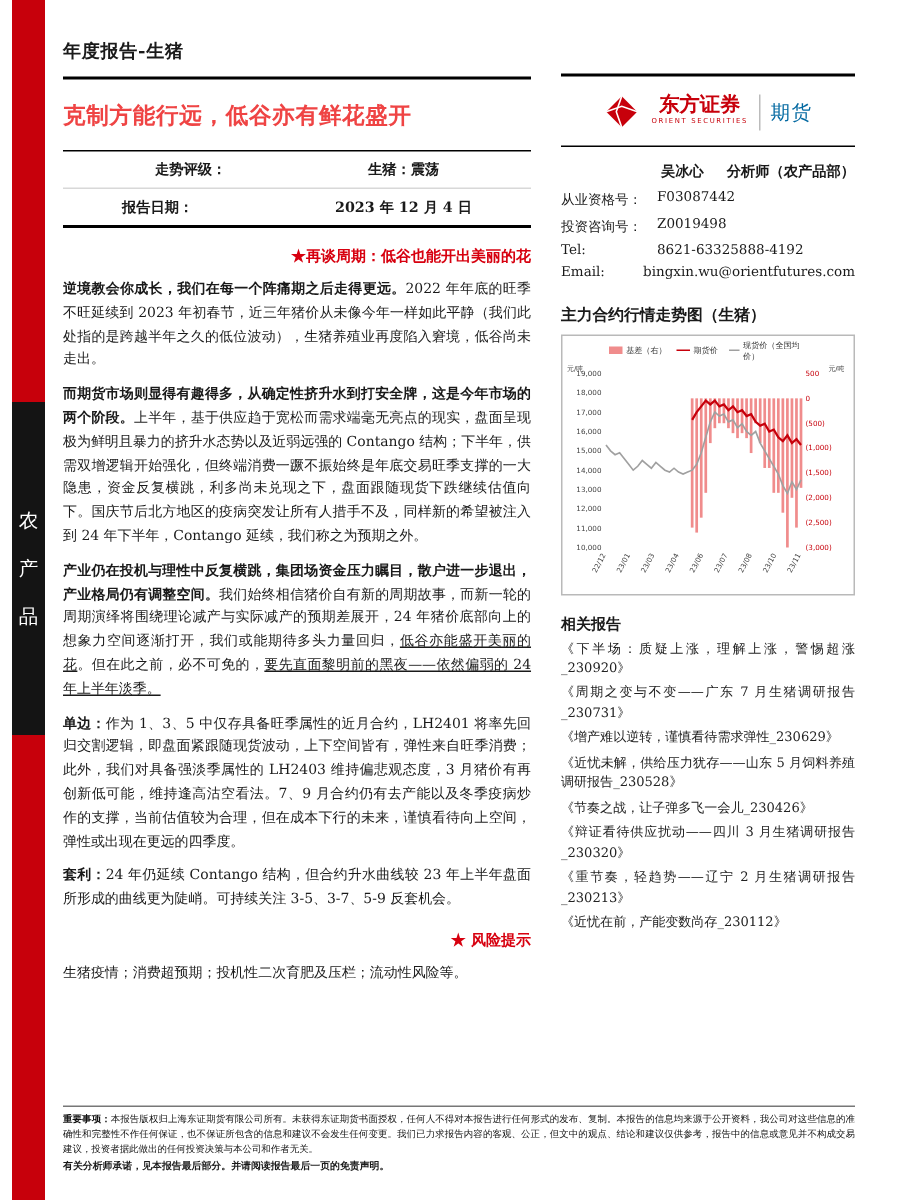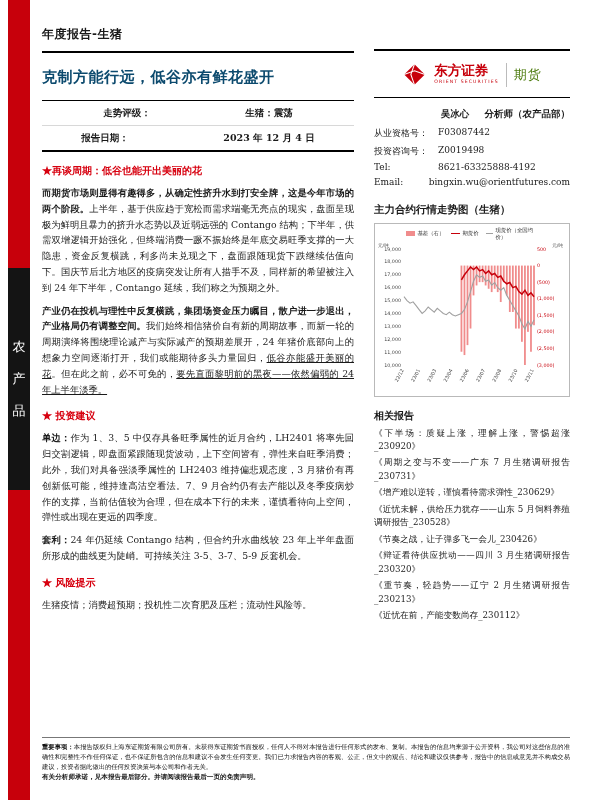--- a/index.html
+++ b/index.html
@@ -13,36 +13,36 @@
   
   .content{position:absolute;left:42px;top:0;width:528px;}
   .cols{display:flex;}
   .col-l{width:312px;}
   .col-r{width:196px;margin-left:20px;}
   .kicker{font-weight:bold;font-size:12px;padding-top:26px;padding-bottom:8px;letter-spacing:.5px;}
   .spacer-r{height:49px;}
   .rule2{border-top:2px solid #000;}
   .rule1{border-top:1px solid #000;}
   .hair{border-top:1px solid #d8d8d8;}
-  .title{font-size:15px;font-weight:bold;color:#0c4a6e;margin:15px 0 13px;letter-spacing:.5px;}
+  .title{font-size:15px;font-weight:bold;color:#ef4444;margin:15px 0 13px;letter-spacing:.5px;}
   .meta{font-size:9.5px;}
   .meta-row{display:flex;padding:5.5px 0;justify-content:center;}
   .meta-row .lab{width:86px;font-weight:bold;}
   .meta-row .val{font-weight:bold;margin-left:56px;}
-  .sec-h{color:#d7000f;font-weight:bold;font-size:10px;margin:12px 0 4px;}
+  .sec-h{color:#d7000f;font-weight:bold;font-size:10px;margin:12px 0 4px;text-align:right;}
   .body-p{font-size:9.3px;line-height:1.7;text-align:justify;margin:7px 0;}
   .body-p .b{font-weight:bold;}
   .body-p .u{text-decoration:underline;}
   
   .logo-row{display:flex;align-items:center;justify-content:center;gap:7px;padding:11px 0 10px;}
   .logo-txt{display:flex;flex-direction:column;line-height:1;}
-  .logo-cn{font-size:13.5px;font-weight:bold;color:#c7000b;font-family:"DejaVu Sans","Liberation Sans",sans-serif;}
+  .logo-cn{font-size:13.5px;font-weight:bold;color:#c7000b;font-family:"DejaVu Sans","Liberation Sans",sans-serif;text-align:center;}
   .logo-en{font-size:4.6px;letter-spacing:1.1px;color:#c7000b;margin-top:2px;font-family:"DejaVu Sans","Liberation Sans",sans-serif;}
   .logo-div{width:1px;height:24px;background:#bbb;}
-  .logo-suffix{font-size:13px;color:#4d7c0f;letter-spacing:1px;}
+  .logo-suffix{font-size:13px;color:#0369a1;letter-spacing:1px;}
   
   .analyst{font-size:9px;margin-top:10px;}
   .an-name{font-weight:bold;font-size:9.5px;margin-bottom:6px;text-align:right;}
   .an-name .role{margin-left:12px;}
   .an-row{display:flex;margin:4.5px 0;}
   .an-row .lab{width:64px;}
   
   .chart-title{font-weight:bold;font-size:10.5px;margin:16px 0 6px;}
   .chart-box{border:1px solid #b9b9b9;padding:3px 2px 1px;}
   .legend{display:flex;justify-content:center;gap:7px;font-size:5.4px;color:#333;
@@ -88,23 +88,23 @@
           </div>
           <div class="hair"></div>
           <div class="meta-row">
             <span class="lab">报告日期：</span>
             <span class="val">2023 年 12 月 4 日</span>
           </div>
         </div>
         <div class="rule2"></div>
         <div>
             <div class="sec-h">★再谈周期：低谷也能开出美丽的花</div>
+            <p class="body-p"><span class="b">逆境教会你成长，我们在每一个阵痛期之后走得更远。</span><span>2022 年年底的旺季不旺延续到 2023 年初春节，近三年猪价从未像今年一样如此平静（我们此处指的是跨越半年之久的低位波动），生猪养殖业再度陷入窘境，低谷尚未走出。</span></p>
             <p class="body-p"><span class="b">而期货市场则显得有趣得多，从确定性挤升水到打安全牌，这是今年市场的两个阶段。</span><span>上半年，基于供应趋于宽松而需求端毫无亮点的现实，盘面呈现极为鲜明且暴力的挤升水态势以及近弱远强的 Contango 结构；下半年，供需双增逻辑开始强化，但终端消费一蹶不振始终是年底交易旺季支撑的一大隐患，资金反复横跳，利多尚未兑现之下，盘面跟随现货下跌继续估值向下。国庆节后北方地区的疫病突发让所有人措手不及，同样新的希望被注入到 24 年下半年，Contango 延续，我们称之为预期之外。</span></p>
             <p class="body-p"><span class="b">产业仍在投机与理性中反复横跳，集团场资金压力瞩目，散户进一步退出，产业格局仍有调整空间。</span><span>我们始终相信猪价自有新的周期故事，而新一轮的周期演绎将围绕理论减产与实际减产的预期差展开，24 年猪价底部向上的想象力空间逐渐打开，我们或能期待多头力量回归，</span><span class="u">低谷亦能盛开美丽的花</span><span>。但在此之前，必不可免的，</span><span class="u">要先直面黎明前的黑夜——依然偏弱的 24 年上半年淡季。</span></p>
-            <div class="sec-h">★ 投资建议</div>
             <p class="body-p"><span class="b">单边：</span><span>作为 1、3、5 中仅存具备旺季属性的近月合约，LH2401 将率先回归交割逻辑，即盘面紧跟随现货波动，上下空间皆有，弹性来自旺季消费；此外，我们对具备强淡季属性的 LH2403 维持偏悲观态度，3 月猪价有再创新低可能，维持逢高沽空看法。7、9 月合约仍有去产能以及冬季疫病炒作的支撑，当前估值较为合理，但在成本下行的未来，谨慎看待向上空间，弹性或出现在更远的四季度。</span></p>
             <p class="body-p"><span class="b">套利：</span><span>24 年仍延续 Contango 结构，但合约升水曲线较 23 年上半年盘面所形成的曲线更为陡峭。可持续关注 3-5、3-7、5-9 反套机会。</span></p>
             <div class="sec-h">★ 风险提示</div>
             <p class="body-p"><span>生猪疫情；消费超预期；投机性二次育肥及压栏；流动性风险等。</span></p>
           </div>
       </div>
 
       <div class="col-r">
         <div class="spacer-r"></div>
         <div class="rule2"></div>

